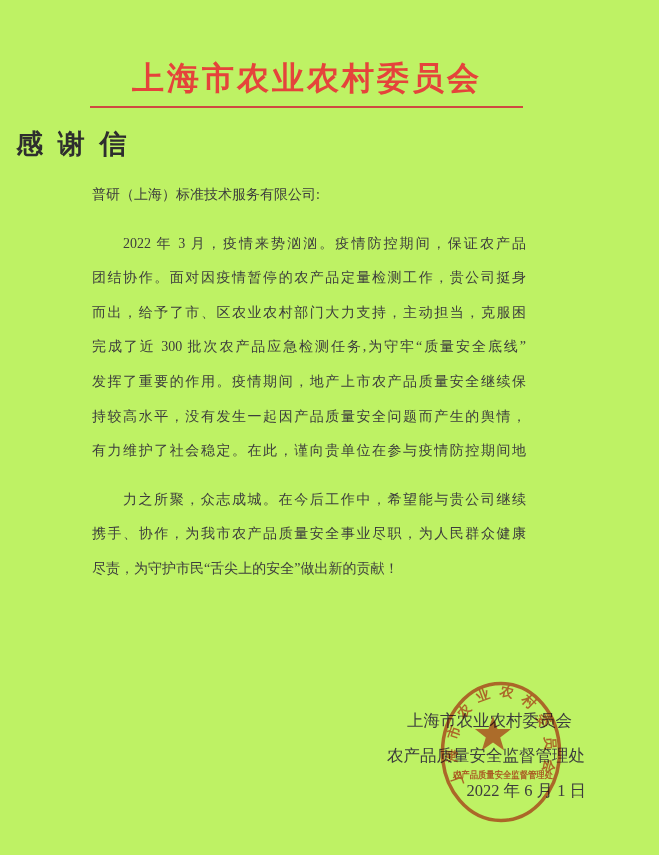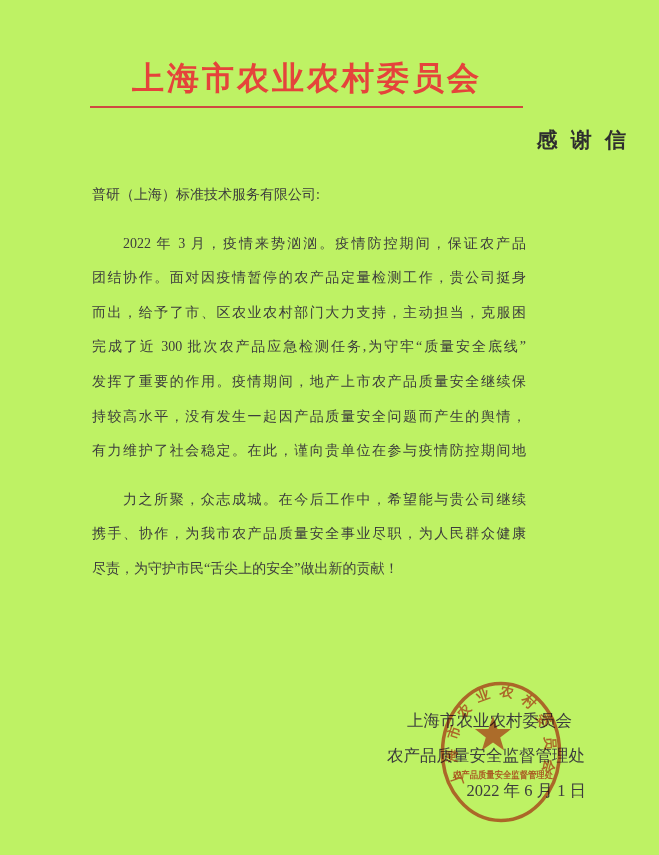--- a/index.html
+++ b/index.html
@@ -30,22 +30,22 @@
     left: 90px;
     width: 433px;
     height: 2px;
     background: #cf4a41;
   }
   .letter-title {
     position: absolute;
     top: 126px;
     left: 16px;
     width: 614px;
-    text-align: right;
-    font-size: 21px;
+    text-align: left;
+    font-size: 27px;
     font-weight: bold;
     letter-spacing: 4px;
     color: #2e2e2e;
     white-space: nowrap;
   }
   .body-block {
     position: absolute;
     top: 178px;
     left: 92px;
     width: 434px;

